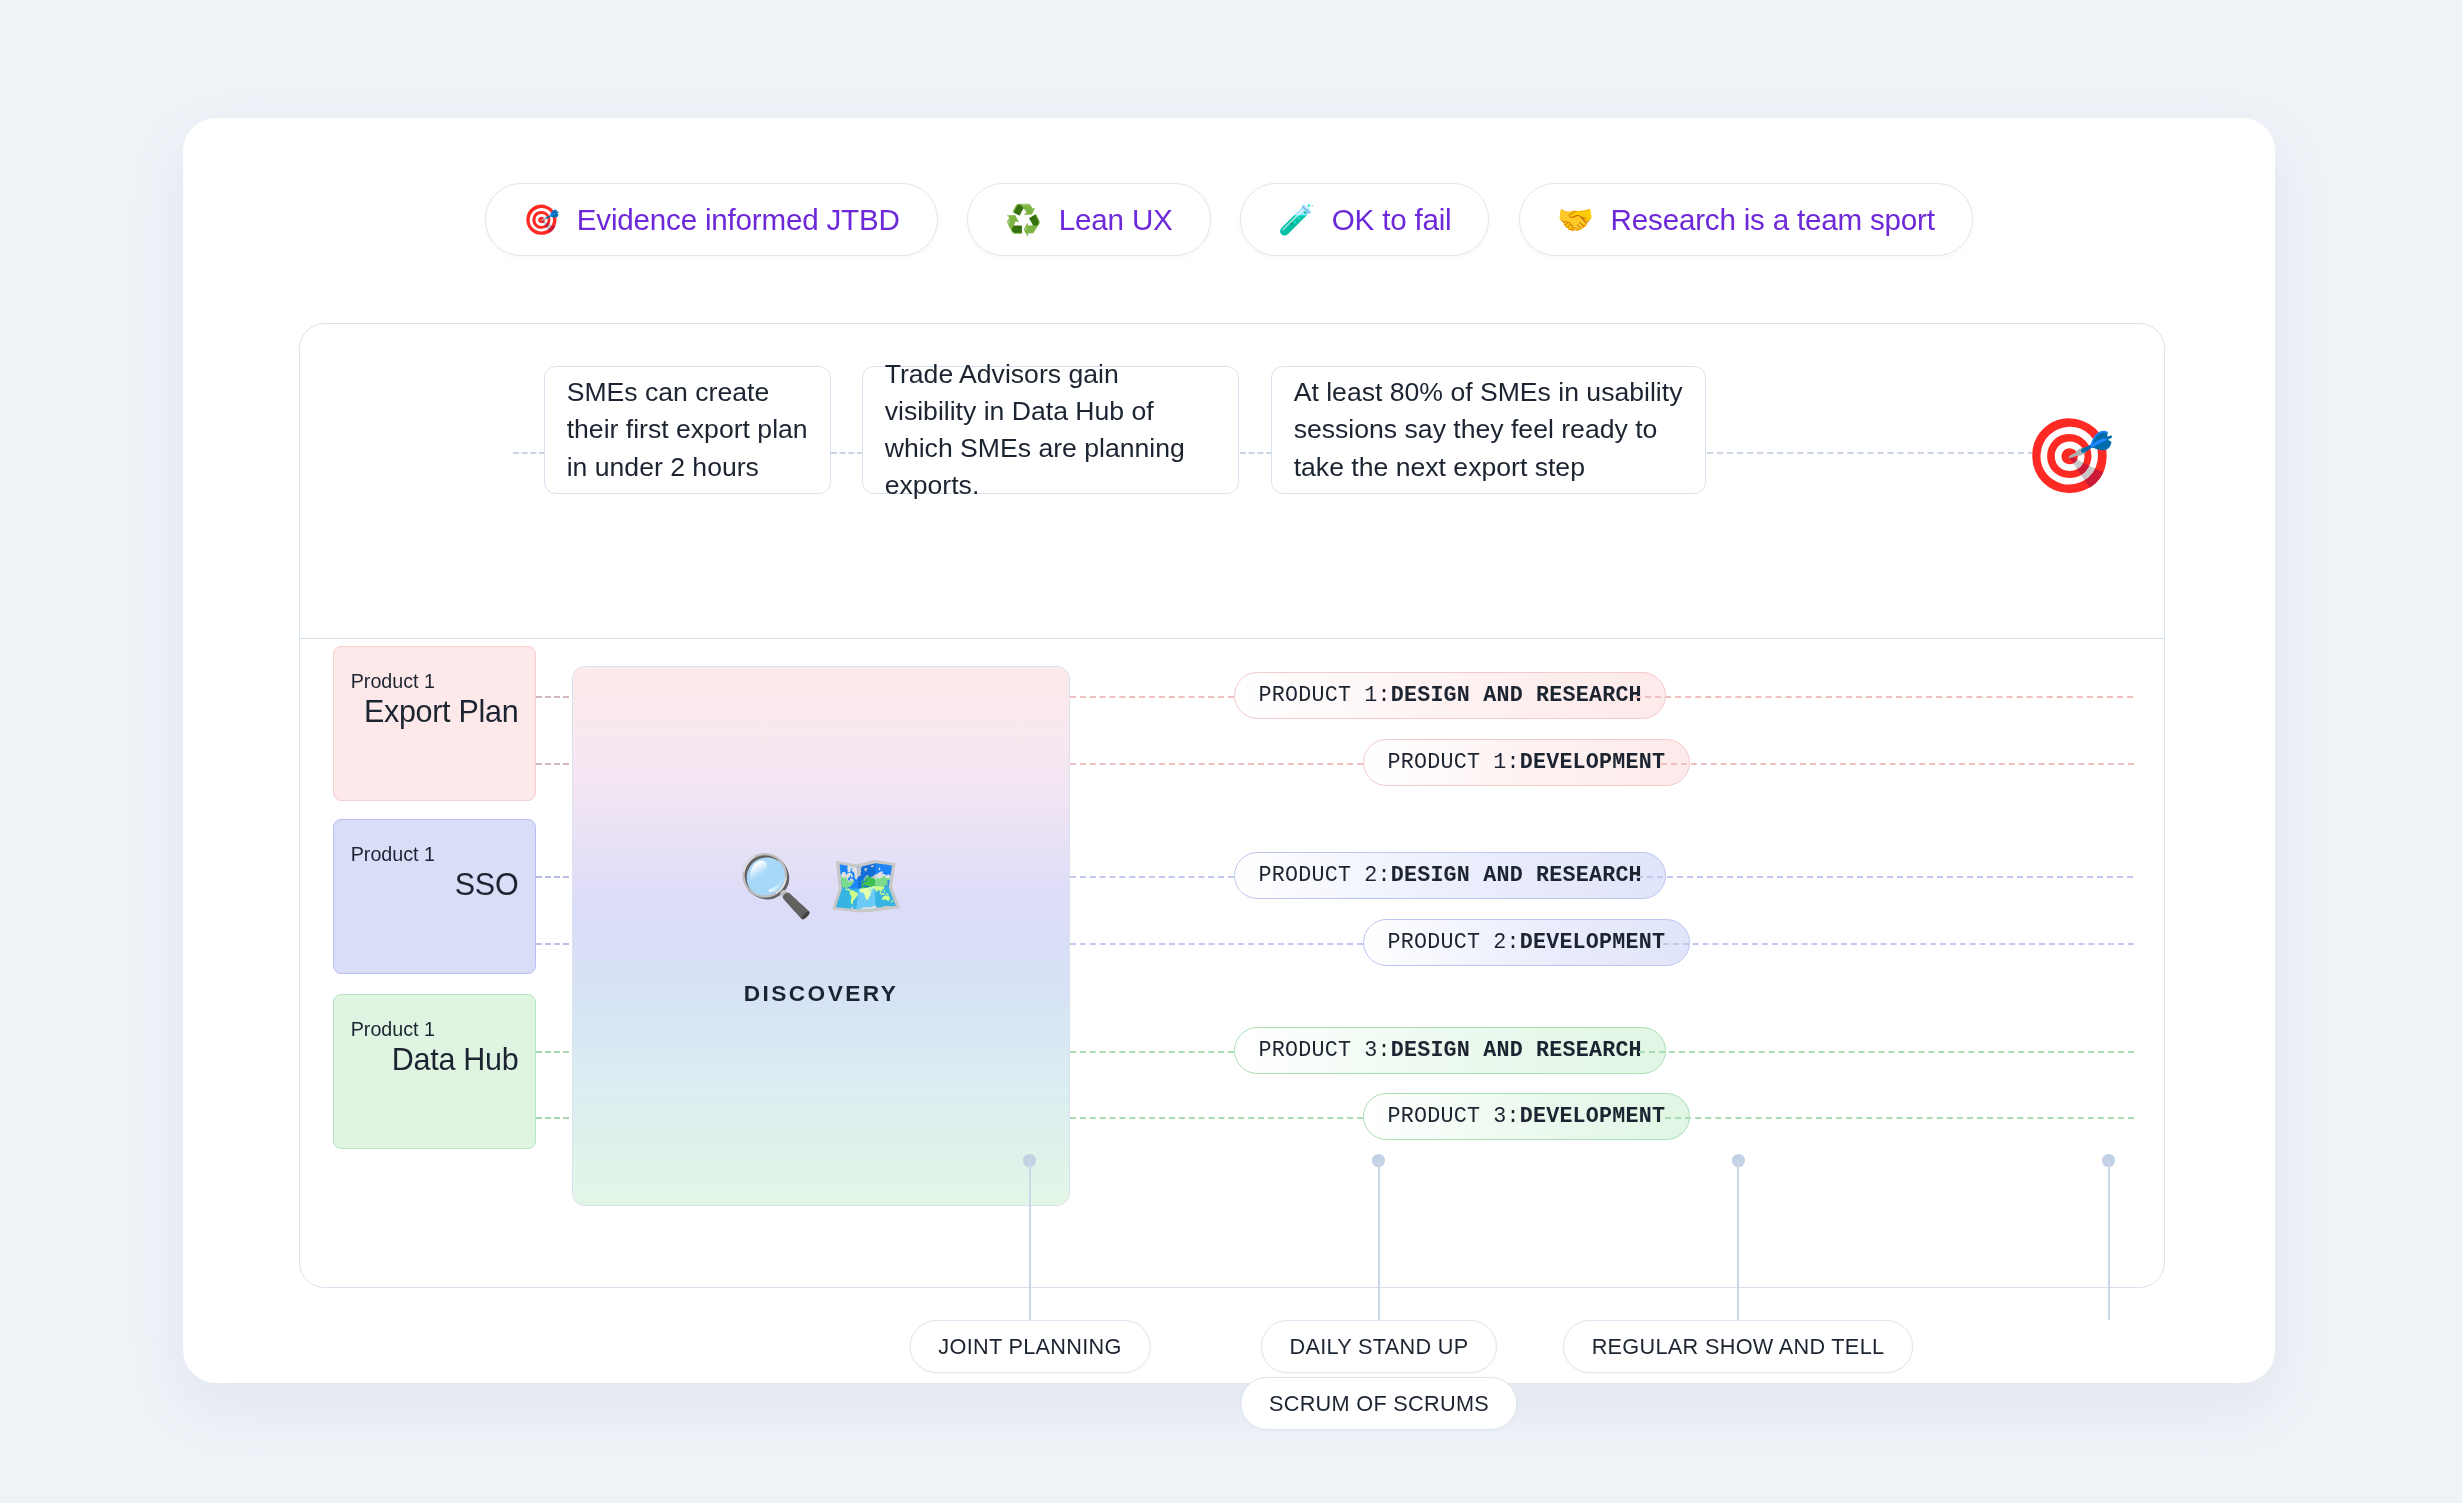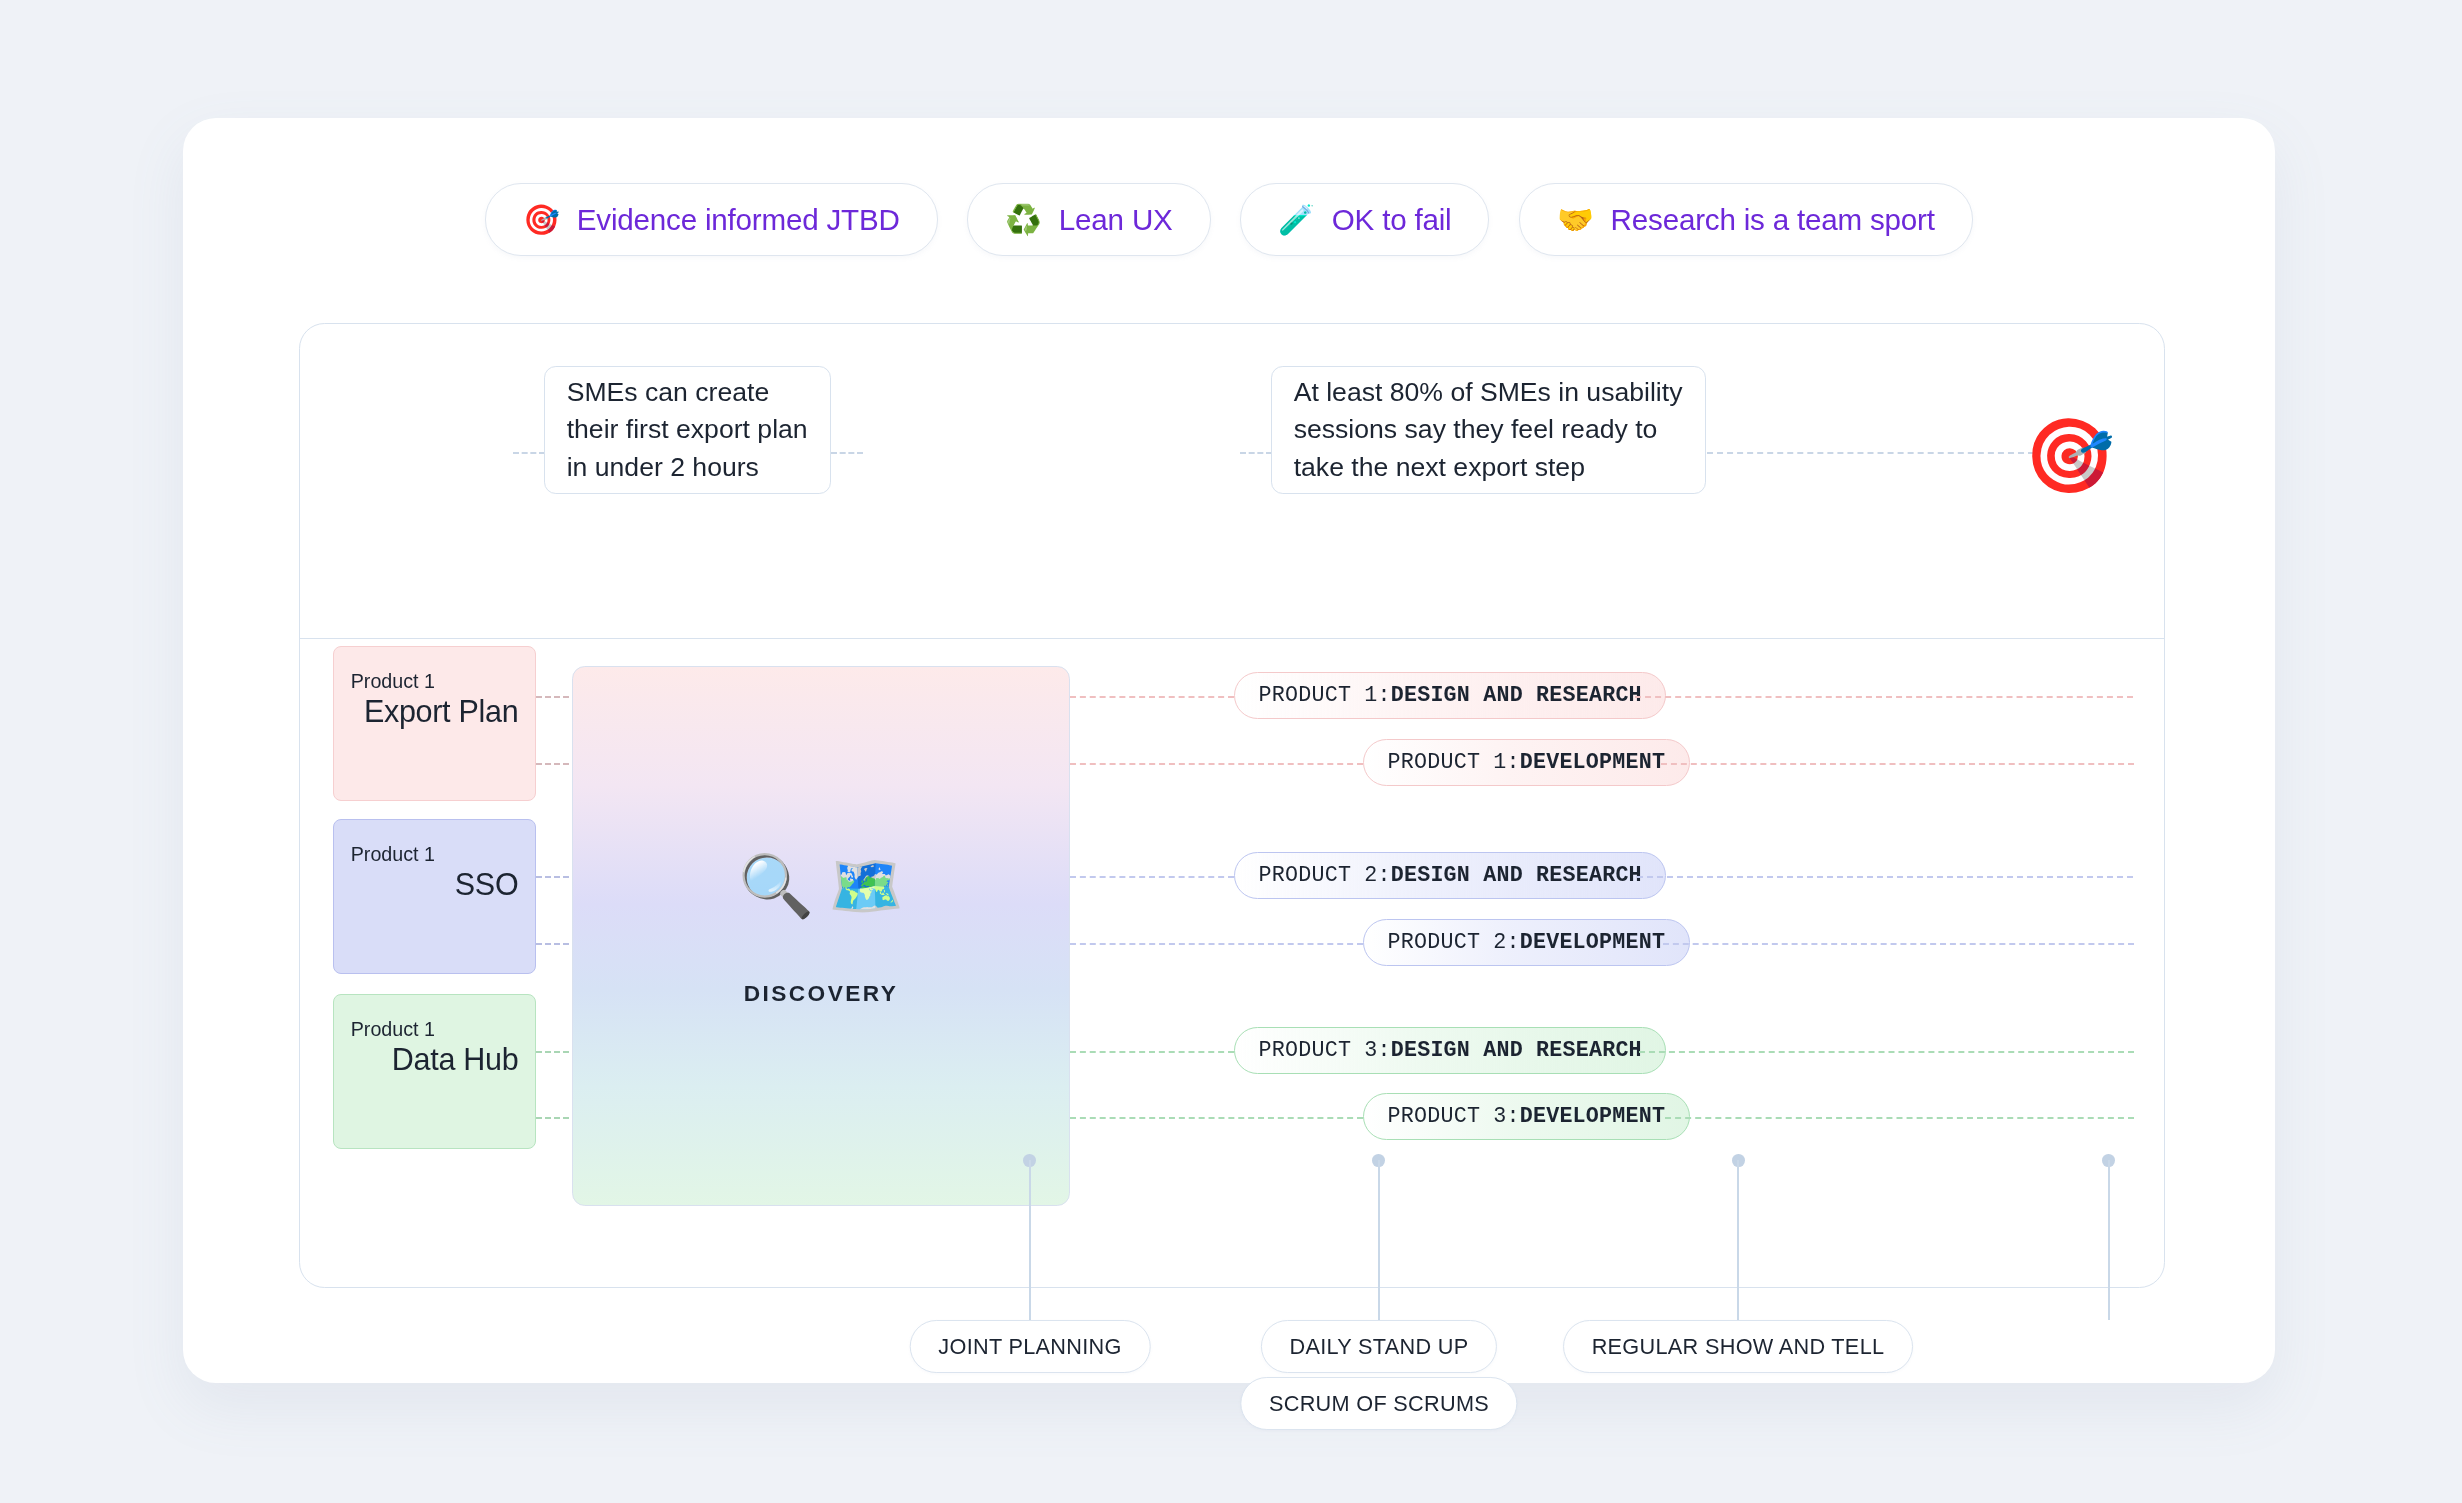--- a/index.html
+++ b/index.html
@@ -216,20 +216,23 @@
 
     <div id="missions">
 
       <div class="mission-dash" style="left:213px; width:31.5px;"></div>
 
       <div class="mission-box" style="left:244px; width:287px; height:128px;">
         <div class="mission-text">SMEs can create their first export plan in under 2 hours</div>
       </div>
       <div class="mission-dash" style="left:531px; width:31.5px;"></div>
 
+      <div class="mission-box" style="left:562px; width:377px; height:128px;">
+        <div class="mission-text">Trade Advisors gain visibility in Data Hub of which SMEs are planning exports.</div>
+      </div>
       <div class="mission-dash" style="left:940px; width:31.5px;"></div>
 
       <div class="mission-box" style="left:971px; width:435px; height:128px;">
         <div class="mission-text">At least 80% of SMEs in usability sessions say they feel ready to take the next export step</div>
       </div>
       <div class="mission-dash" style="left:1407px; width:327px;"></div>
 
       <div id="target-emoji">🎯</div>
     </div>
 

